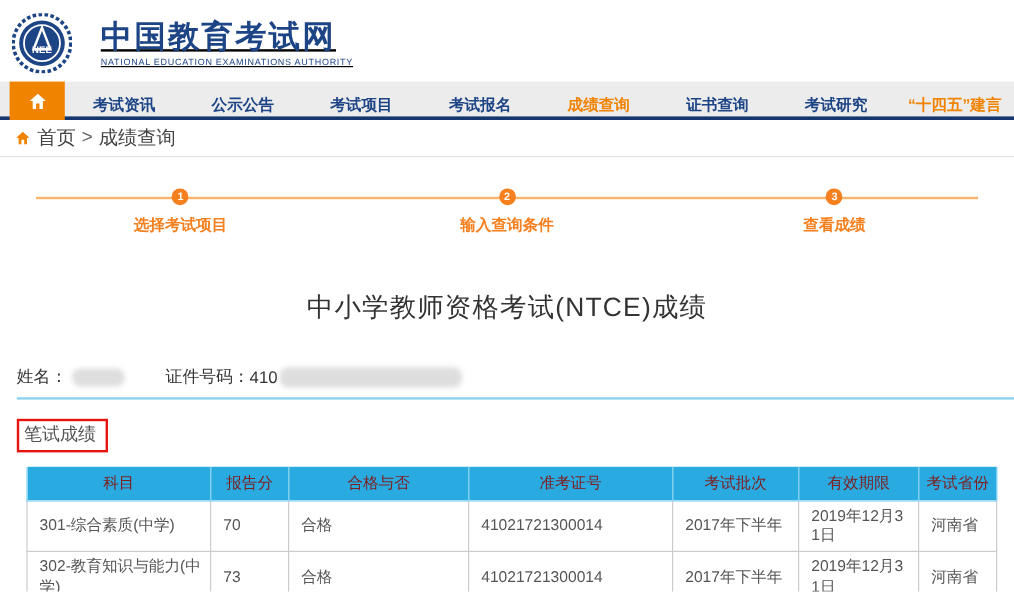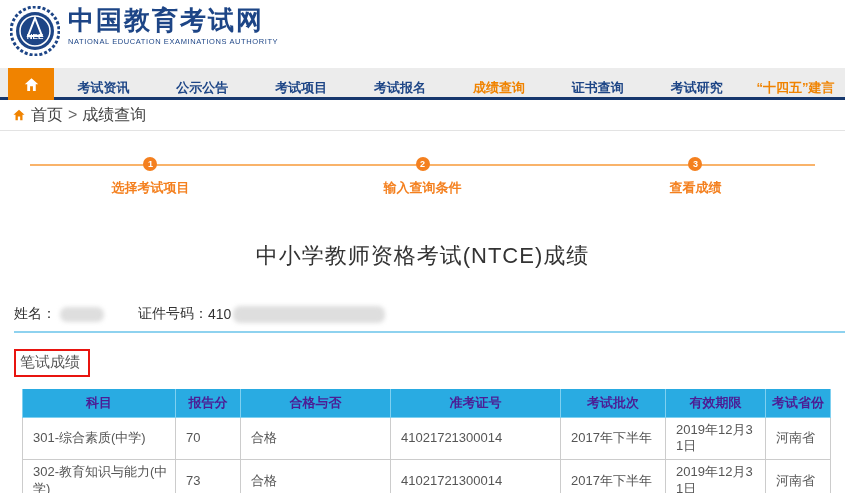--- a/index.html
+++ b/index.html
@@ -1,21 +1,21 @@
 <!DOCTYPE html>
 <html><head>
 <meta charset="utf-8">
 <style>
   * { margin:0; padding:0; box-sizing:border-box; }
   html,body { width:845px; height:493px; overflow:hidden; background:#fff;
     font-family:"Liberation Sans","DejaVu Sans",sans-serif; }
 
   
   .site-header { height:66px; padding:6px 14px 0 10px; display:flex; justify-content:space-between; background:#fff; }
-  .logo-area { display:flex; align-items:flex-start; gap:8px; cursor:pointer; }
+  .logo-area { display:flex; align-items:center; gap:24px; cursor:pointer;text-decoration:underline; }
   .emblem { width:50px; height:50px; }
   .site-name { font-size:26px; font-weight:bold; color:#1d4586; letter-spacing:2px; line-height:1.1; }
   .site-sub { font-size:7.5px; color:#1d4586; letter-spacing:0.6px; margin-top:2px; }
   .header-right { display:flex; flex-direction:column; align-items:flex-end; }
   .top-links { font-size:12px; color:#666; margin:2px 2px 8px 0; }
   .top-links a { color:#666; text-decoration:none; cursor:pointer; }
   .top-links .sep { margin:0 6px; color:#999; }
   .search-box { display:flex; }
   .search-box input { width:168px; height:24px; border:1px solid #b9b9b9; border-right:none;
       padding:0 6px; font-size:12px; color:#333; outline:none; }
@@ -56,21 +56,21 @@
   .id-label { margin-left:34px; }
   .cyan-rule { height:2px; background:#8ed2ef; margin:8px 0 0 14px; }
 
   
   .section-wrap { margin:16px 0 0 14px; }
   .red-box { display:inline-block; border:2px solid #e8140f; padding:2px 8px 3px 4px;
       font-size:15px; color:#555; }
 
   
   .score-table { width:808px; margin:12px 0 0 22px; border-collapse:collapse; table-layout:fixed; }
-  .score-table th { background:#29abe2; color:#4c1d95; font-size:13px; font-weight:bold;
+  .score-table th { background:#29abe2; color:#7f1d1d; font-size:13px; font-weight:normal;
       height:28px; border:1px solid #7fd0f0; border-top:none; text-align:center; }
   .score-table td { font-size:13px; color:#555; border:1px solid #ccc; padding:4px 6px 4px 10px;
       height:28px; line-height:1.3; background:#fff; text-align:left; word-break:break-all; }
 </style>
 </head>
 <body>
 
 <header class="site-header">
   <div class="logo-area">
     <svg class="emblem" viewBox="0 0 50 50">

